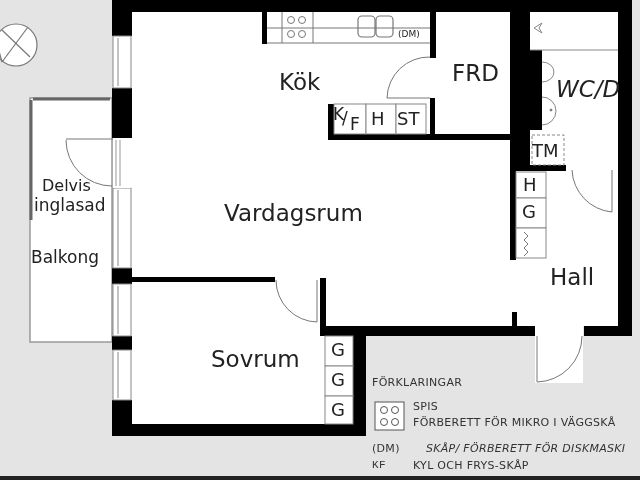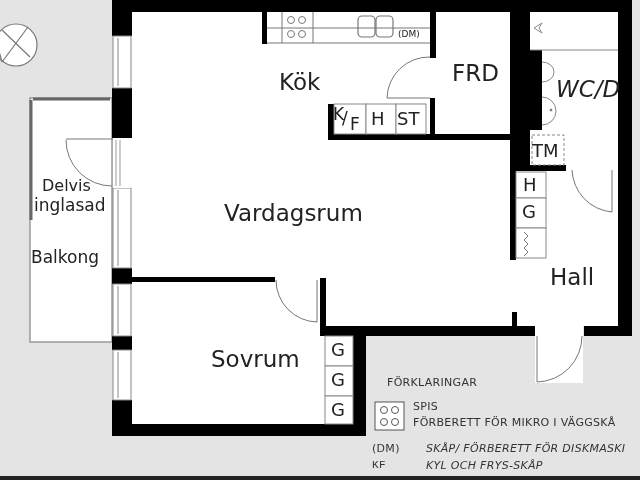--- a/index.html
+++ b/index.html
@@ -170,22 +170,22 @@
 <div class="lbl box-lbl" style="left:371px;top:108px;">H</div>
 <div class="lbl box-lbl" style="left:397px;top:108px;">ST</div>
 <div class="lbl" style="left:398px;top:29px;font-size:9px;">(DM)</div>
 <div class="lbl box-lbl" style="left:523px;top:174px;">H</div>
 <div class="lbl box-lbl" style="left:522px;top:201px;">G</div>
 <div class="lbl box-lbl" style="left:331px;top:339px;">G</div>
 <div class="lbl box-lbl" style="left:331px;top:369px;">G</div>
 <div class="lbl box-lbl" style="left:331px;top:399px;">G</div>
 
 <div class="legend">
-  <div style="left:15px;top:0;text-align:right;">FÖRKLARINGAR</div>
+  <div style="left:0;top:0;text-align:right;">FÖRKLARINGAR</div>
   <div style="left:41px;top:24px;">SPIS</div>
   <div style="left:41px;top:40px;">FÖRBERETT FÖR MIKRO I VÄGGSKÅ</div>
   <div style="left:0;top:66px;">(DM)</div>
   <div style="left:54px;top:66px;font-style:italic;">SKÅP/ FÖRBERETT FÖR DISKMASKI</div>
   <div style="left:0;top:83px;font-family:Liberation Mono, monospace;">KF</div>
-  <div style="left:54px;top:83px;font-style:italic;">KYL OCH FRYS-SKÅP</div>
+  <div style="left:41px;top:83px;">KYL OCH FRYS-SKÅP</div>
 </div>
 
 <div class="bottom-bar"></div>
 
 </body></html>

